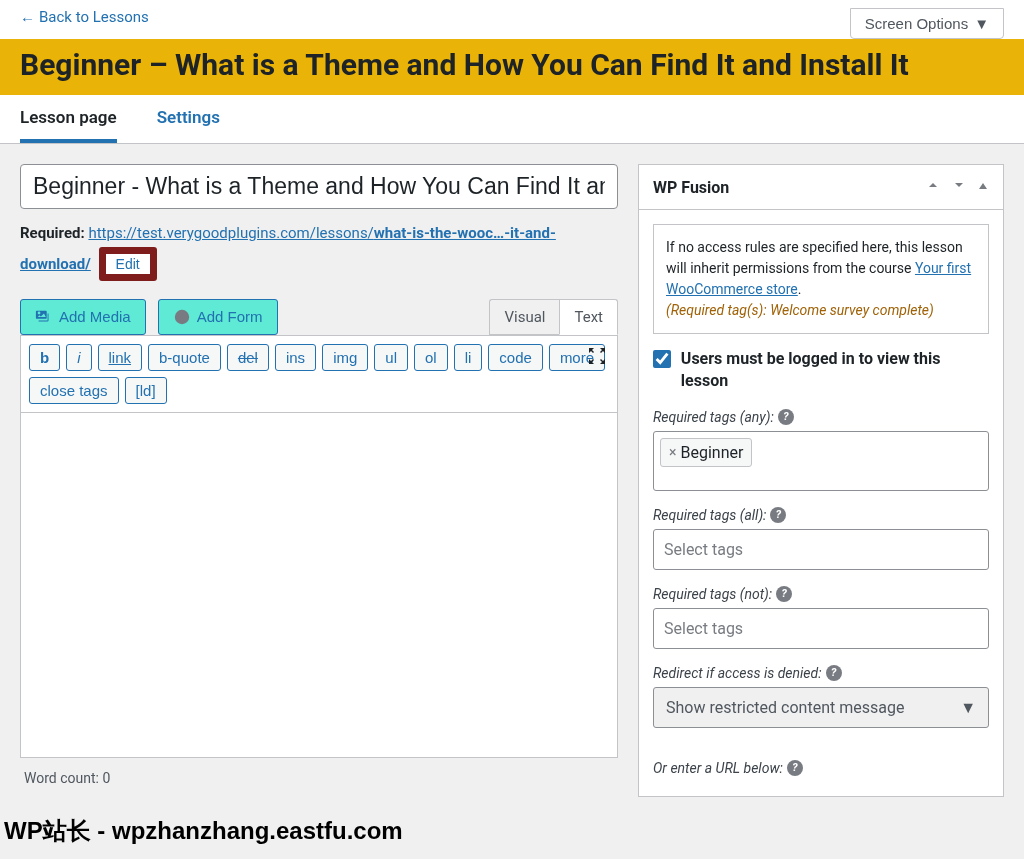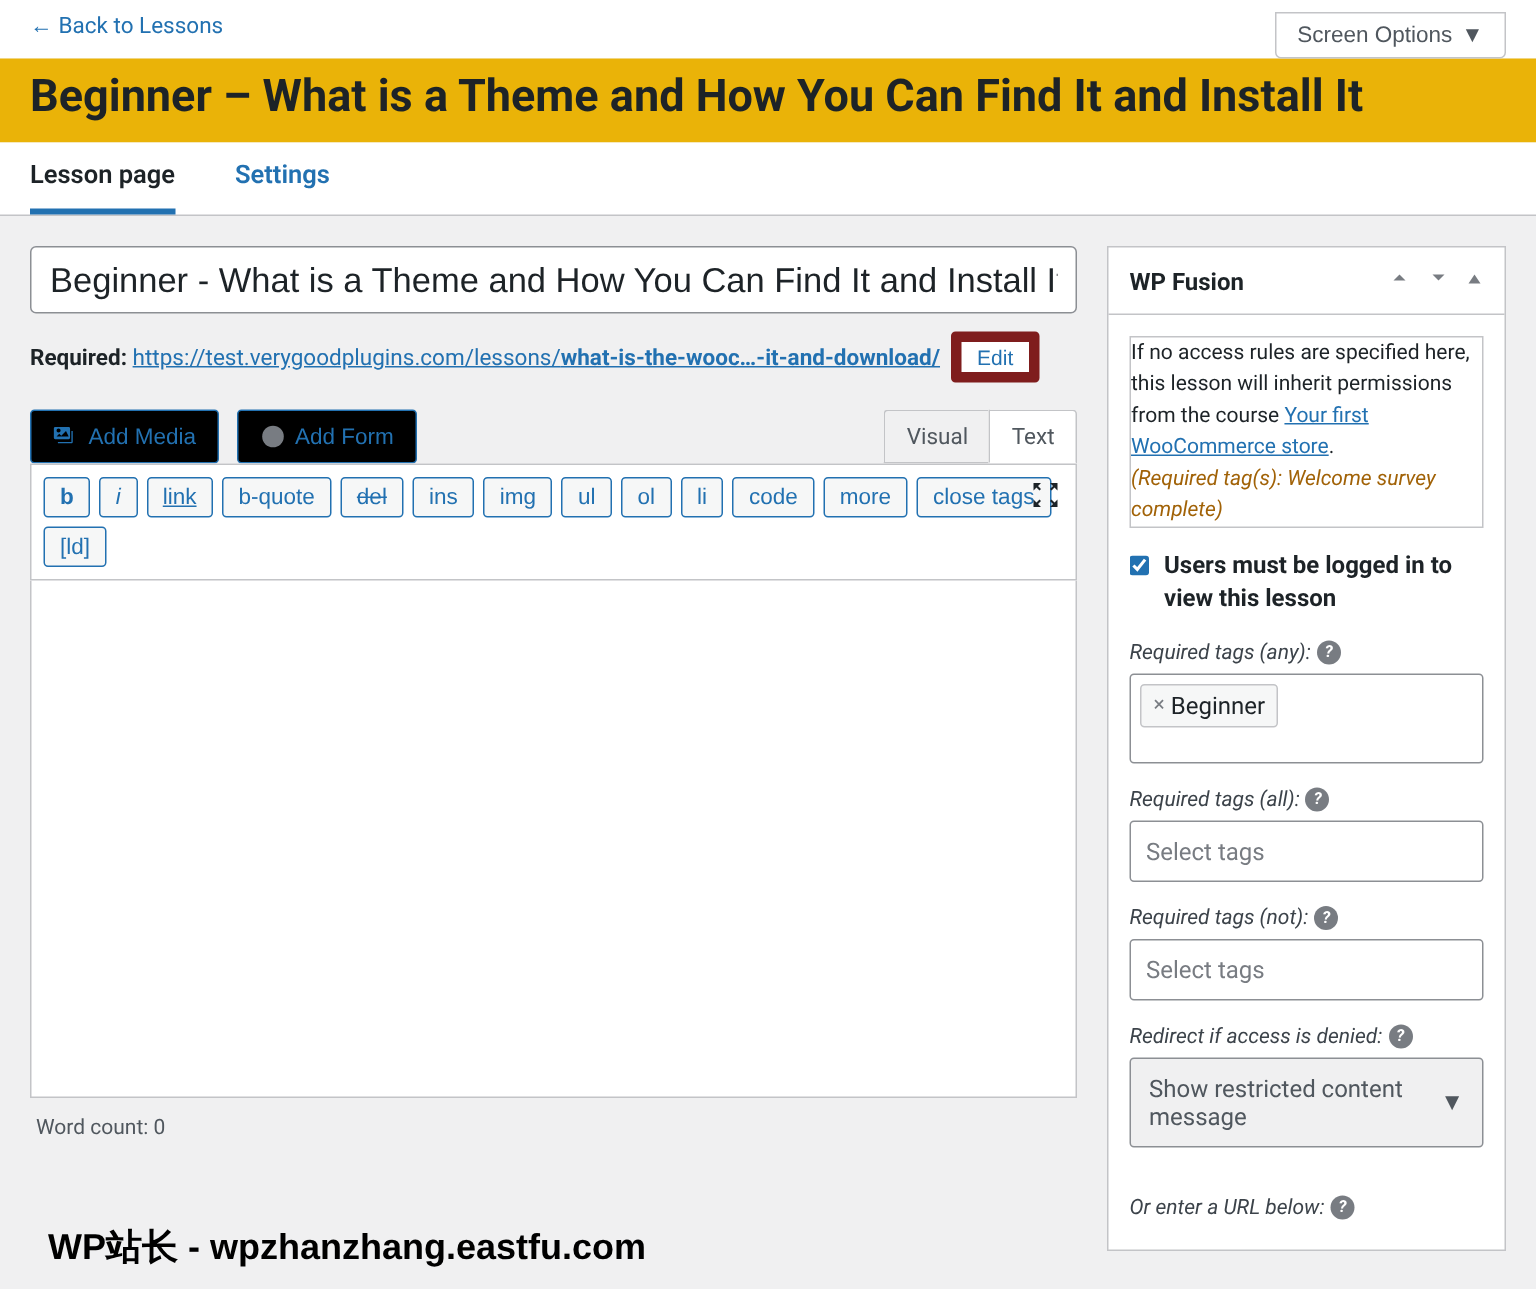--- a/index.html
+++ b/index.html
@@ -7,65 +7,65 @@
 .top-bar { background: #fff; padding: 8px 20px 0 20px; display: flex; justify-content: space-between; align-items: flex-start; }
 .back-link { color: #2271b1; text-decoration: none; font-size: 15px; display: flex; align-items: center; gap: 4px; }
 .screen-options { border: 1px solid #c3c4c7; background: #fff; padding: 6px 14px; font-size: 15px; color: #50575e; cursor: pointer; border-radius: 0 0 4px 4px; display: flex; align-items: center; gap: 6px; }
 .page-title-wrap { background: #eab308; padding: 8px 20px 12px 20px; }
 .page-title { font-size: 30px; font-weight: 700; color: #1d2327; line-height: 1.2; }
 .tabs-wrap { background: #fff; border-bottom: 1px solid #c3c4c7; padding: 0 20px; display: flex; gap: 40px; }
 .tab { padding: 12px 0; font-size: 17px; font-weight: 600; color: #2271b1; cursor: pointer; border-bottom: 4px solid transparent; }
 .tab.active { color: #1d2327; border-bottom-color: #2271b1; }
 .main-layout { display: flex; gap: 20px; padding: 20px; align-items: flex-start; }
 .left-col { flex: 1; min-width: 0; }
-.right-col { width: 266px; flex-shrink: 0; }
+.right-col { width: 366px; flex-shrink: 0; }
 .title-input { width: 100%; font-size: 23px; padding: 8px 12px; border: 1px solid #8c8f94; background: #fff; border-radius: 4px; color: #1d2327; }
 .permalink-row { margin-top: 12px; font-size: 15px; color: #1d2327; line-height: 1.7; }
 .permalink-row strong { font-weight: 700; }
 .permalink-row a { color: #2271b1; text-decoration: underline; }
 .slug { font-weight: 700; }
 .edit-btn { border: 7px solid #7f1d1d; color: #2271b1; background: #fff; padding: 2px 10px; border-radius: 3px; font-size: 14px; cursor: pointer; margin-left: 4px; }
 .editor-toolbar-top { display: flex; justify-content: space-between; align-items: flex-end; margin-top: 18px; }
 .media-buttons { display: flex; gap: 12px; }
-.media-btn { border: 1px solid #2271b1; color: #2271b1; background: #000000; padding: 8px 14px; border-radius: 3px; font-size: 15px; cursor: pointer; display: flex; align-items: center; gap: 6px; }
+.media-btn { border: 1px solid #2271b1; color: #2271b1; background: #5eead4; padding: 8px 14px; border-radius: 3px; font-size: 15px; cursor: pointer; display: flex; align-items: center; gap: 6px; }
 .editor-tabs { display: flex; }
 .editor-tab { border: 1px solid #c3c4c7; background: #f0f0f1; padding: 8px 14px; font-size: 15px; cursor: pointer; color: #50575e; }
 .editor-tab.active { background: #fff; border-bottom-color: #fff; }
 .editor-tab:first-child { border-right: none; border-radius: 3px 0 0 0; }
 .editor-tab:last-child { border-radius: 0 3px 0 0; }
 .quicktags { background: #fff; border: 1px solid #c3c4c7; border-top: 1px solid #c3c4c7; padding: 8px; display: flex; flex-wrap: wrap; gap: 6px; position: relative; }
 .qt-btn { border: 1px solid #2271b1; color: #2271b1; background: #f6f7f7; padding: 4px 10px; border-radius: 3px; font-size: 15px; cursor: pointer; }
 .qt-btn.b { font-weight: 700; }
 .qt-btn.i { font-style: italic; }
 .qt-btn.link { text-decoration: underline; }
 .qt-btn.del { text-decoration: line-through; }
 .fullscreen-icon { position: absolute; right: 10px; top: 10px; cursor: pointer; color: #1d2327; }
 .editor-area { width: 100%; height: 345px; border: 1px solid #c3c4c7; border-top: none; background: #fff; resize: none; padding: 10px; font-family: Consolas, Monaco, monospace; font-size: 14px; }
 .editor-footer { display: flex; justify-content: space-between; padding: 8px 4px; font-size: 14px; color: #50575e; }
 .metabox { background: #fff; border: 1px solid #c3c4c7; margin-bottom: 20px; }
 .metabox-header { padding: 12px 14px; border-bottom: 1px solid #c3c4c7; display: flex; justify-content: space-between; align-items: center; }
 .metabox-title { font-weight: 700; font-size: 16px; }
 .metabox-controls { display: flex; gap: 10px; color: #787c82; }
 .metabox-controls span { cursor: pointer; }
 .metabox-body { padding: 14px; }
-.info-box { border: 1px solid #c3c4c7; font-size: 14px; line-height: 1.5; margin-bottom: 14px; }
+.info-box { border: 1px solid #c3c4c7; padding: 12px; font-size: 14px; line-height: 1.5; margin-bottom: 14px; }
 .info-box a { color: #2271b1; text-decoration: underline; }
 .info-box em { font-style: italic; color: #a16207; display: block; margin-top: 0; }
 .checkbox-row { display: flex; align-items: flex-start; gap: 10px; margin-bottom: 16px; }
 .checkbox-row input[type=checkbox] { width: 18px; height: 18px; accent-color: #2271b1; margin-top: 2px; }
 .checkbox-row label { font-weight: 700; font-size: 16px; line-height: 1.4; }
 .field-label { font-size: 14px; color: #3c434a; margin-bottom: 6px; display: flex; align-items: center; gap: 4px; font-style: italic; }
 .help-icon { width: 16px; height: 16px; background: #787c82; border-radius: 50%; color: #fff; display: inline-flex; align-items: center; justify-content: center; font-size: 11px; font-weight: bold; }
 .tag-select { border: 1px solid #8c8f94; border-radius: 3px; min-height: 40px; padding: 6px; display: flex; align-items: center; flex-wrap: wrap; gap: 4px; margin-bottom: 16px; background: #fff; }
 .tag-select.filled { min-height: 60px; align-items: flex-start; }
 .tag-chip { border: 1px solid #c3c4c7; background: #f6f7f7; padding: 4px 8px; border-radius: 3px; font-size: 16px; display: flex; align-items: center; gap: 4px; }
 .tag-chip .x { color: #787c82; cursor: pointer; font-size: 14px; }
 .tag-placeholder { color: #787c82; font-size: 16px; padding: 4px; }
 .redirect-select { border: 1px solid #8c8f94; border-radius: 3px; padding: 10px 12px; background: #f0f0f1; color: #50575e; font-size: 16px; display: flex; justify-content: space-between; align-items: center; cursor: pointer; margin-bottom: 32px; }
-.watermark { position: fixed; bottom: 12px; left: 32px; font-size: 24px; font-weight: 900; color: #000; font-family: Arial, sans-serif; }
+.watermark { position: fixed; bottom: 12px; left: 4px; font-size: 24px; font-weight: 900; color: #000; font-family: Arial, sans-serif; }
 </style>
 </head>
 <body>
 
 <div class="top-bar">
   <a href="#" class="back-link">
     <span>←</span>
     <span>Back to Lessons</span>
   </a>
   <button class="screen-options">

